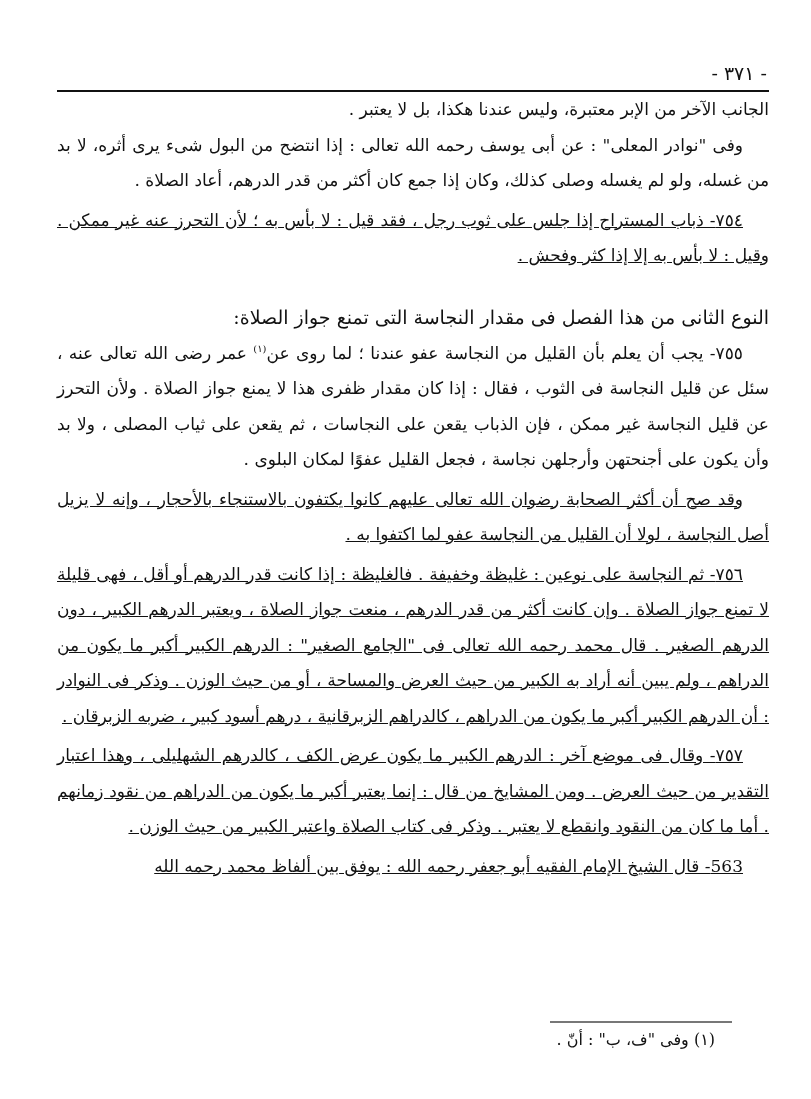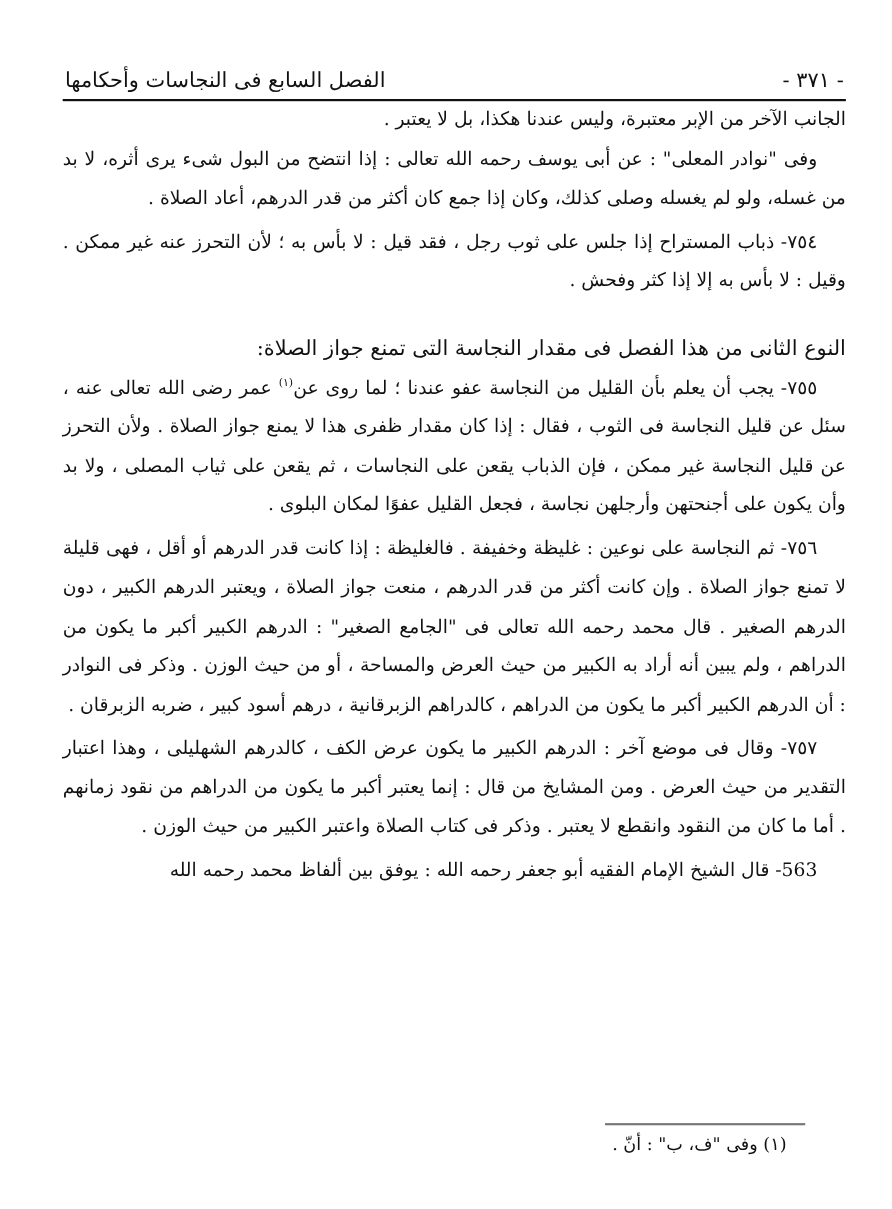--- a/index.html
+++ b/index.html
@@ -6,43 +6,43 @@
   body { width: 811px; height: 1099px; position: relative; overflow: hidden;
          font-family: "DejaVu Serif", serif; color: #111; }
   .page { position: absolute; left: 57px; top: 56px; width: 712px; direction: rtl; }
   .header { display: flex; justify-content: space-between; align-items: baseline;
             font-size: 19px; height: 34px; line-height: 34px; border-bottom: 2px solid #111;
             padding: 0 2px; }
   .header .pg { letter-spacing: 2px; margin-left: 34px; }
   .body { font-size: 17px; line-height: 35.5px; text-align: justify; text-align-last: right; }
   .para { margin: 0; }
   .para.indent { text-indent: 26px; }
-  .para.gap { margin-top: 4px; }
+  .para.gap { margin-top: 4px; text-decoration: underline; }
   .heading { font-weight: normal; font-size: 19px; margin-top: 24px; line-height: 38px; }
   sup { font-size: 10px; line-height: 0; }
   .fn-rule { position: absolute; left: 550px; top: 1021px; width: 182px; height: 2px; background: #777; }
   .footnote { position: absolute; right: 96px; top: 1030px; font-size: 16px; direction: rtl; }
 </style>
 </head>
 <body>
 
 <div class="page">
   <div class="header">
     <span class="pg">- ٣٧١ -</span>
-    <span>الفصل السابع فى النجاسات وأحكامها</span>
   </div>
 
   <div class="body">
     <p class="para">الجانب الآخر من الإبر معتبرة، وليس عندنا هكذا، بل لا يعتبر .</p>
     <p class="para indent">وفى "نوادر المعلى" : عن أبى يوسف رحمه الله تعالى : إذا انتضح من البول شىء يرى أثره، لا بد من غسله، ولو لم يغسله وصلى كذلك، وكان إذا جمع كان أكثر من قدر الدرهم، أعاد الصلاة .</p>
     <p class="para indent gap">٧٥٤- ذباب المستراح إذا جلس على ثوب رجل ، فقد قيل : لا بأس به ؛ لأن التحرز عنه غير ممكن . وقيل : لا بأس به إلا إذا كثر وفحش .</p>
 
     <div class="heading">النوع الثانى من هذا الفصل فى مقدار النجاسة التى تمنع جواز الصلاة:</div>
 
     <p class="para indent"><span>٧٥٥- يجب أن يعلم بأن القليل من النجاسة عفو عندنا ؛ لما روى عن</span><sup>(١)</sup><span> عمر رضى الله تعالى عنه ، سئل عن قليل النجاسة فى الثوب ، فقال : إذا كان مقدار ظفرى هذا لا يمنع جواز الصلاة . ولأن التحرز عن قليل النجاسة غير ممكن ، فإن الذباب يقعن على النجاسات ، ثم يقعن على ثياب المصلى ، ولا بد وأن يكون على أجنحتهن وأرجلهن نجاسة ، فجعل القليل عفوًا لمكان البلوى .</span></p>
+    <p class="para indent gap">وقد صح أن أكثر الصحابة رضوان الله تعالى عليهم كانوا يكتفون بالاستنجاء بالأحجار ، وإنه لا يزيل أصل النجاسة ، لولا أن القليل من النجاسة عفو لما اكتفوا به .</p>
     <p class="para indent gap">٧٥٦- ثم النجاسة على نوعين : غليظة وخفيفة . فالغليظة : إذا كانت قدر الدرهم أو أقل ، فهى قليلة لا تمنع جواز الصلاة . وإن كانت أكثر من قدر الدرهم ، منعت جواز الصلاة ، ويعتبر الدرهم الكبير ، دون الدرهم الصغير . قال محمد رحمه الله تعالى فى "الجامع الصغير" : الدرهم الكبير أكبر ما يكون من الدراهم ، ولم يبين أنه أراد به الكبير من حيث العرض والمساحة ، أو من حيث الوزن . وذكر فى النوادر : أن الدرهم الكبير أكبر ما يكون من الدراهم ، كالدراهم الزبرقانية ، درهم أسود كبير ، ضربه الزبرقان .</p>
     <p class="para indent gap">٧٥٧- وقال فى موضع آخر : الدرهم الكبير ما يكون عرض الكف ، كالدرهم الشهليلى ، وهذا اعتبار التقدير من حيث العرض . ومن المشايخ من قال : إنما يعتبر أكبر ما يكون من الدراهم من نقود زمانهم . أما ما كان من النقود وانقطع لا يعتبر . وذكر فى كتاب الصلاة واعتبر الكبير من حيث الوزن .</p>
     <p class="para indent gap">563- قال الشيخ الإمام الفقيه أبو جعفر رحمه الله : يوفق بين ألفاظ محمد رحمه الله</p>
   </div>
 </div>
 
 <div class="fn-rule"></div>
 <div class="footnote">(١) وفى "ف، ب" : أنّ .</div>
 
 </body></html>

